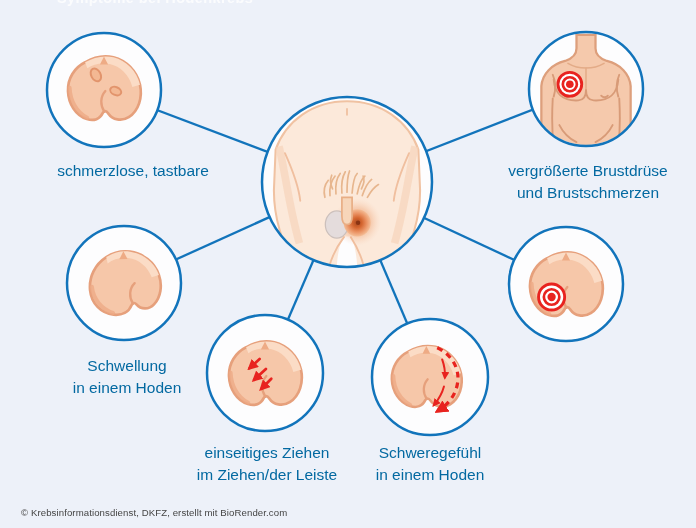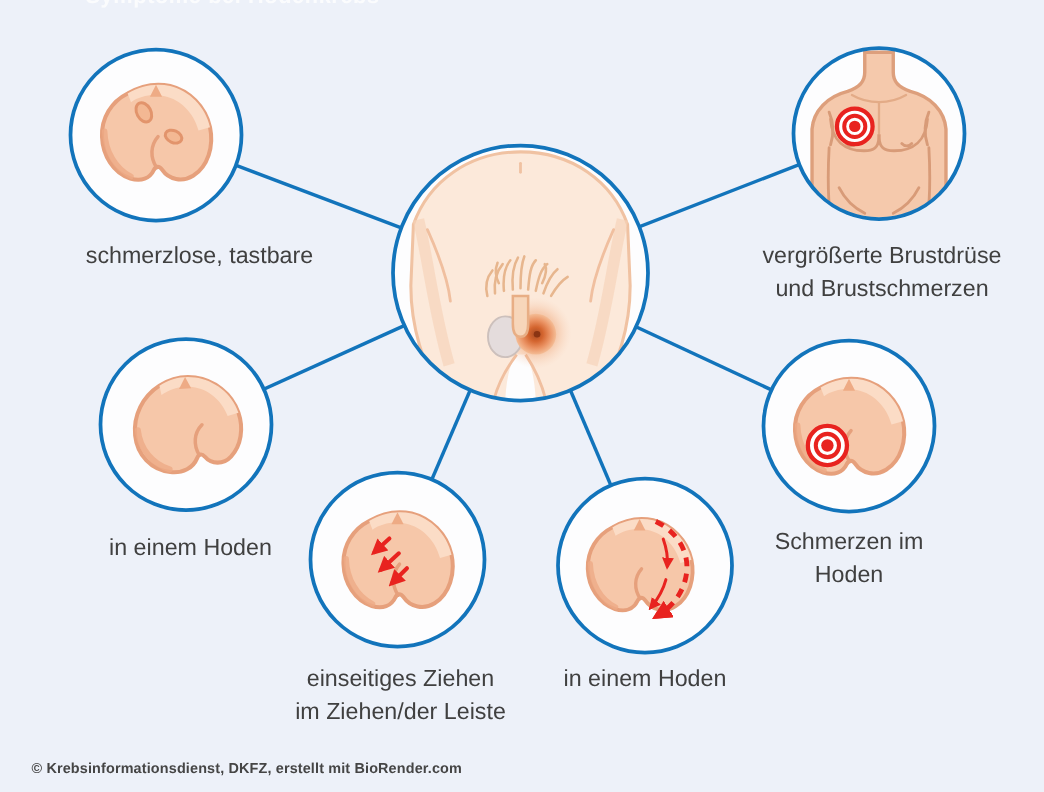--- a/index.html
+++ b/index.html
@@ -9,32 +9,32 @@
     font-family:"Liberation Sans", sans-serif;
   }
   #diagram-svg{position:absolute;left:0;top:0;}
   .clipped-title{
     position:absolute;left:57px;top:-10px;
     font-size:14.5px;font-weight:bold;color:#ffffff;opacity:.8;
     letter-spacing:.4px;white-space:nowrap;
   }
   .symptom-label{
     position:absolute;width:220px;text-align:center;
-    font-size:15.5px;line-height:21.5px;color:#404040;
+    font-size:15.5px;line-height:21.5px;color:#0369a1;
   }
   .symptom-label span{display:block;}
   .lbl-lumps    {left:23px;  top:160px;}
   .lbl-breast   {left:478px; top:160px;}
   .lbl-swelling {left:17px;  top:355px;}
   .lbl-pain     {left:456px; top:351px;}
   .lbl-pulling  {left:157px; top:442px;}
   .lbl-heaviness{left:320px; top:442px;}
   .footer-credit{
     position:absolute;left:21px;top:507px;
-    font-size:9.6px;color:#454545;letter-spacing:.1px;font-weight:bold;
+    font-size:9.6px;color:#454545;letter-spacing:.1px;
   }
 </style>
 </head>
 <body>
 
 <div id="stage">
 
   <div class="clipped-title">Symptome bei Hodenkrebs</div>
 
   <svg id="diagram-svg" width="696" height="528" viewBox="0 0 696 528">
@@ -217,28 +217,26 @@
   </svg>
 
   <div class="symptom-label lbl-lumps">
     <span>schmerzlose, tastbare</span>
   </div>
   <div class="symptom-label lbl-breast">
     <span>vergrößerte Brustdrüse</span>
     <span>und Brustschmerzen</span>
   </div>
   <div class="symptom-label lbl-swelling">
+    <span>Schwellung</span>
     <span>in einem Hoden</span>
-  </div>
-  <div class="symptom-label lbl-pain">
-    <span>Schmerzen im</span>
-    <span>Hoden</span>
   </div>
   <div class="symptom-label lbl-pulling">
     <span>einseitiges Ziehen</span>
     <span>im Ziehen/der Leiste</span>
   </div>
   <div class="symptom-label lbl-heaviness">
+    <span>Schweregefühl</span>
     <span>in einem Hoden</span>
   </div>
 
   <div class="footer-credit">© Krebsinformationsdienst, DKFZ, erstellt mit BioRender.com</div>
 </div>
 
 </body></html>

